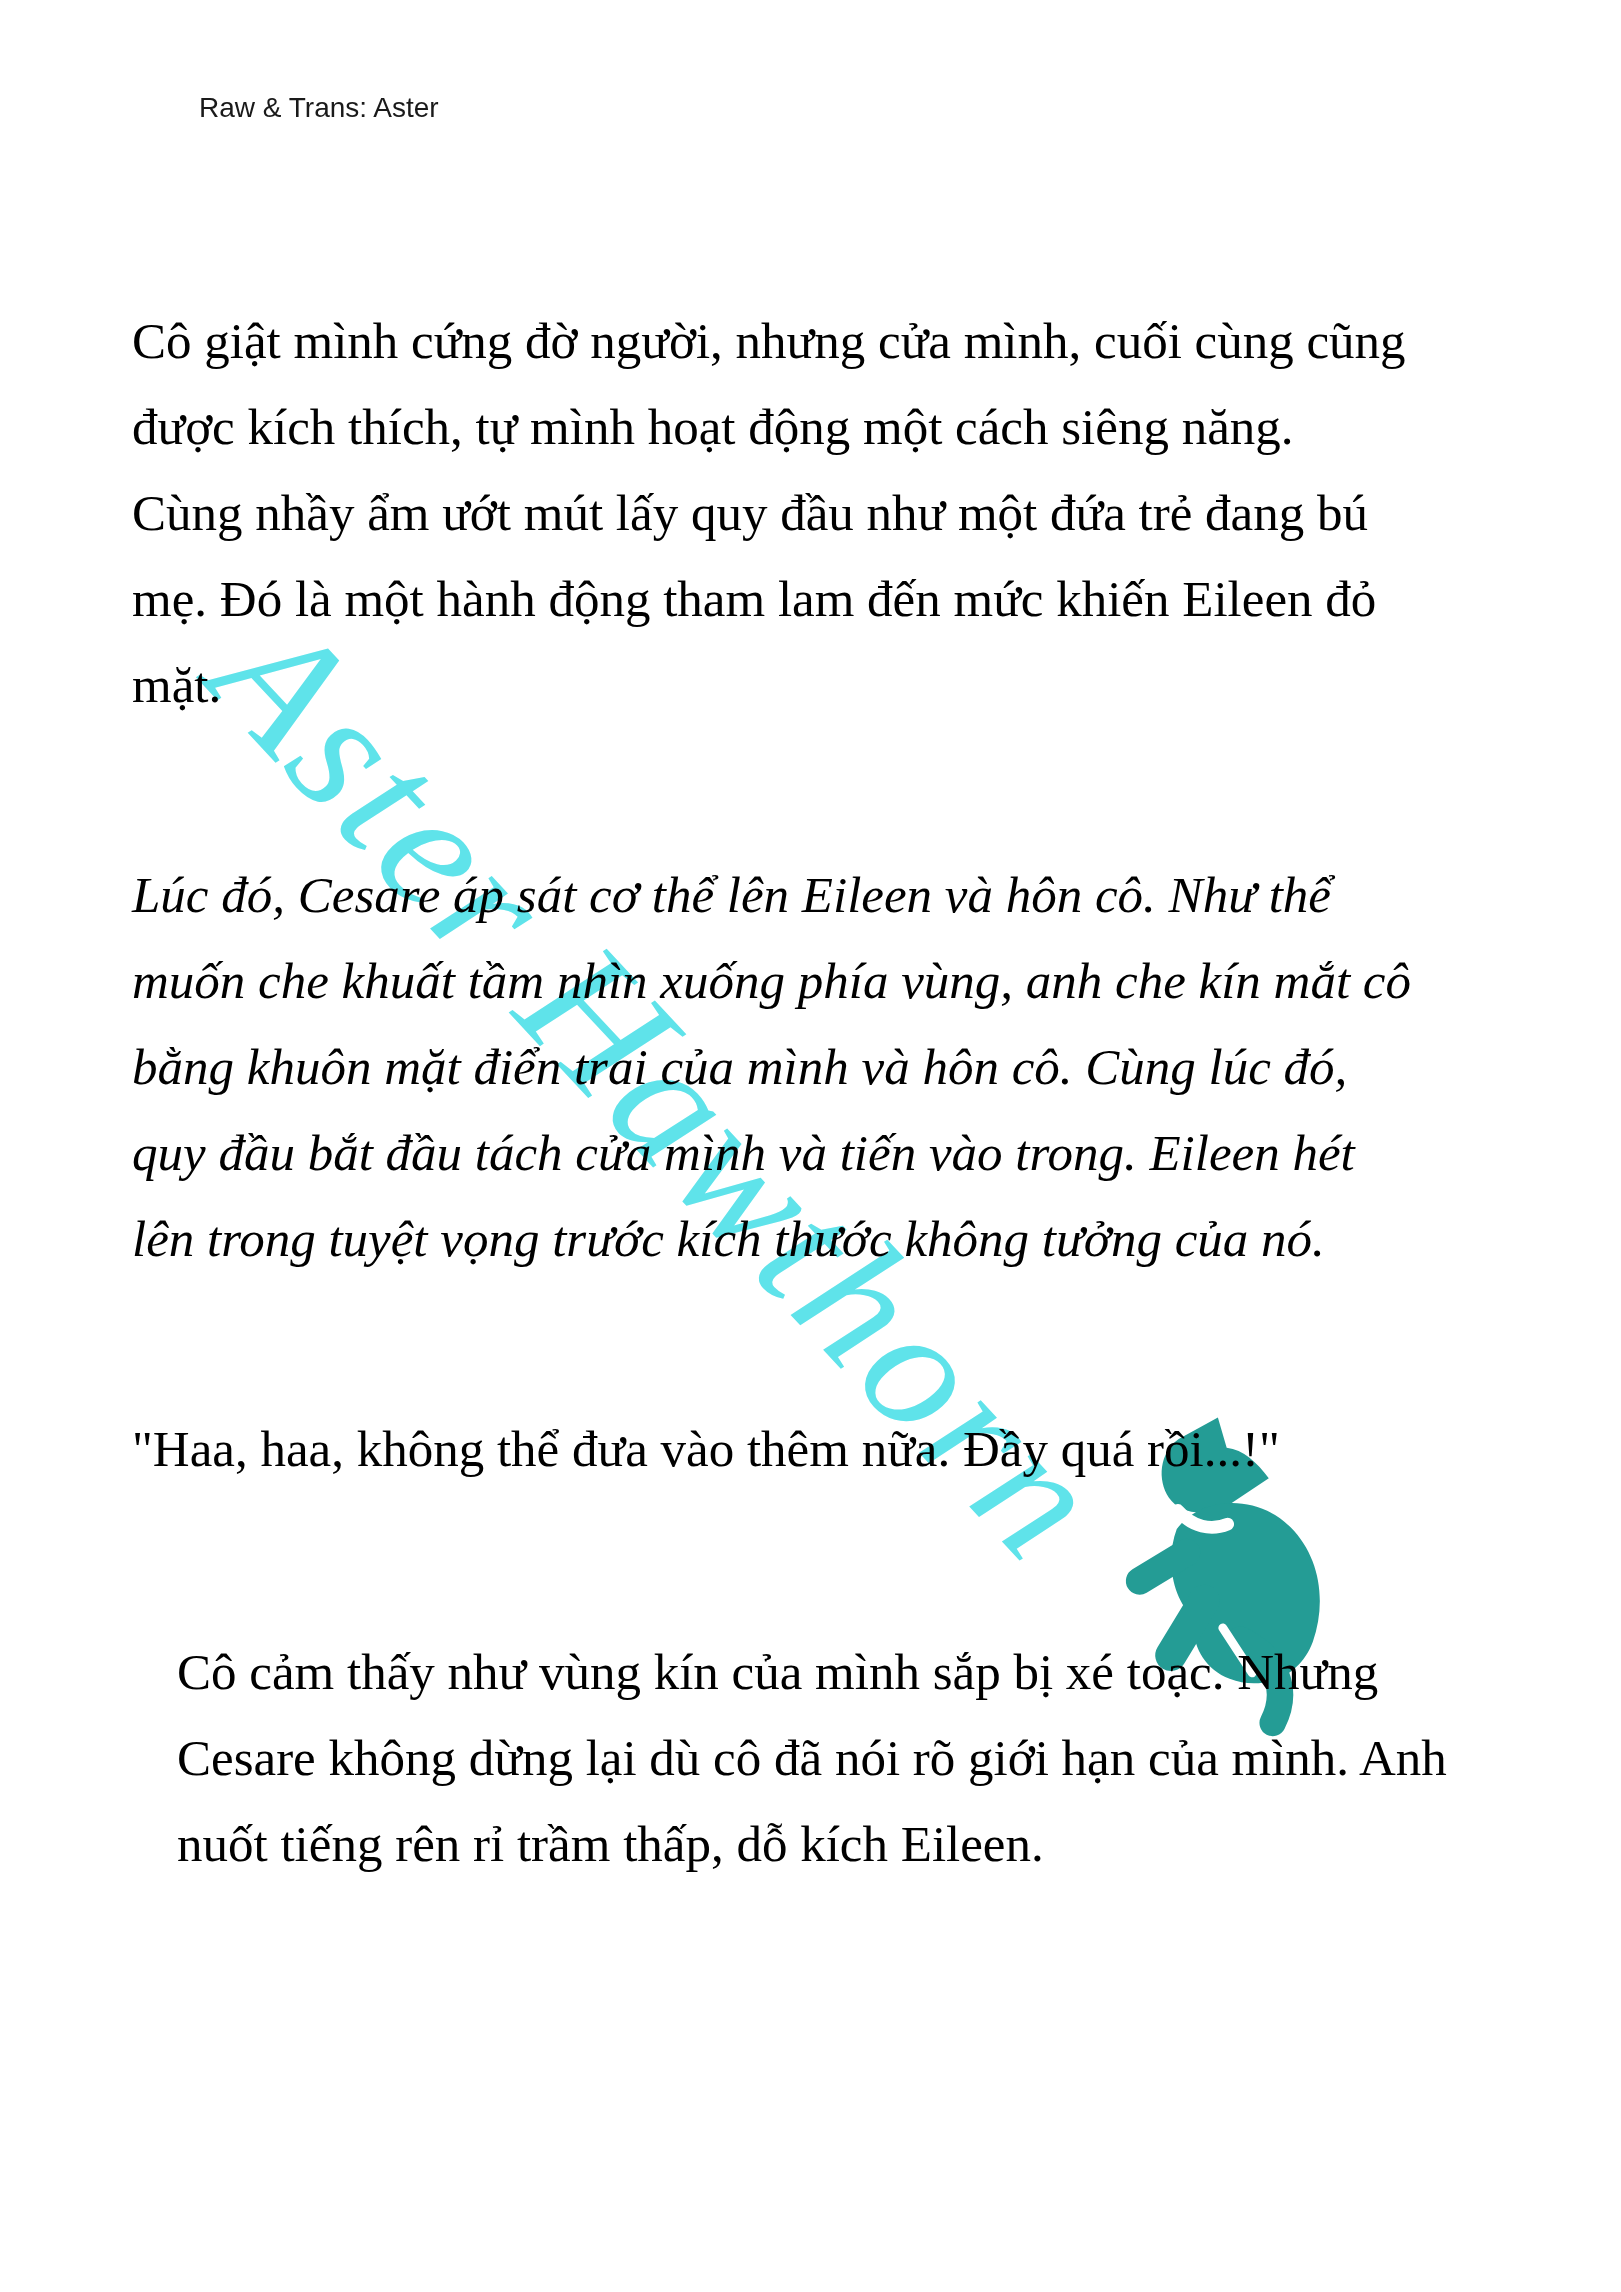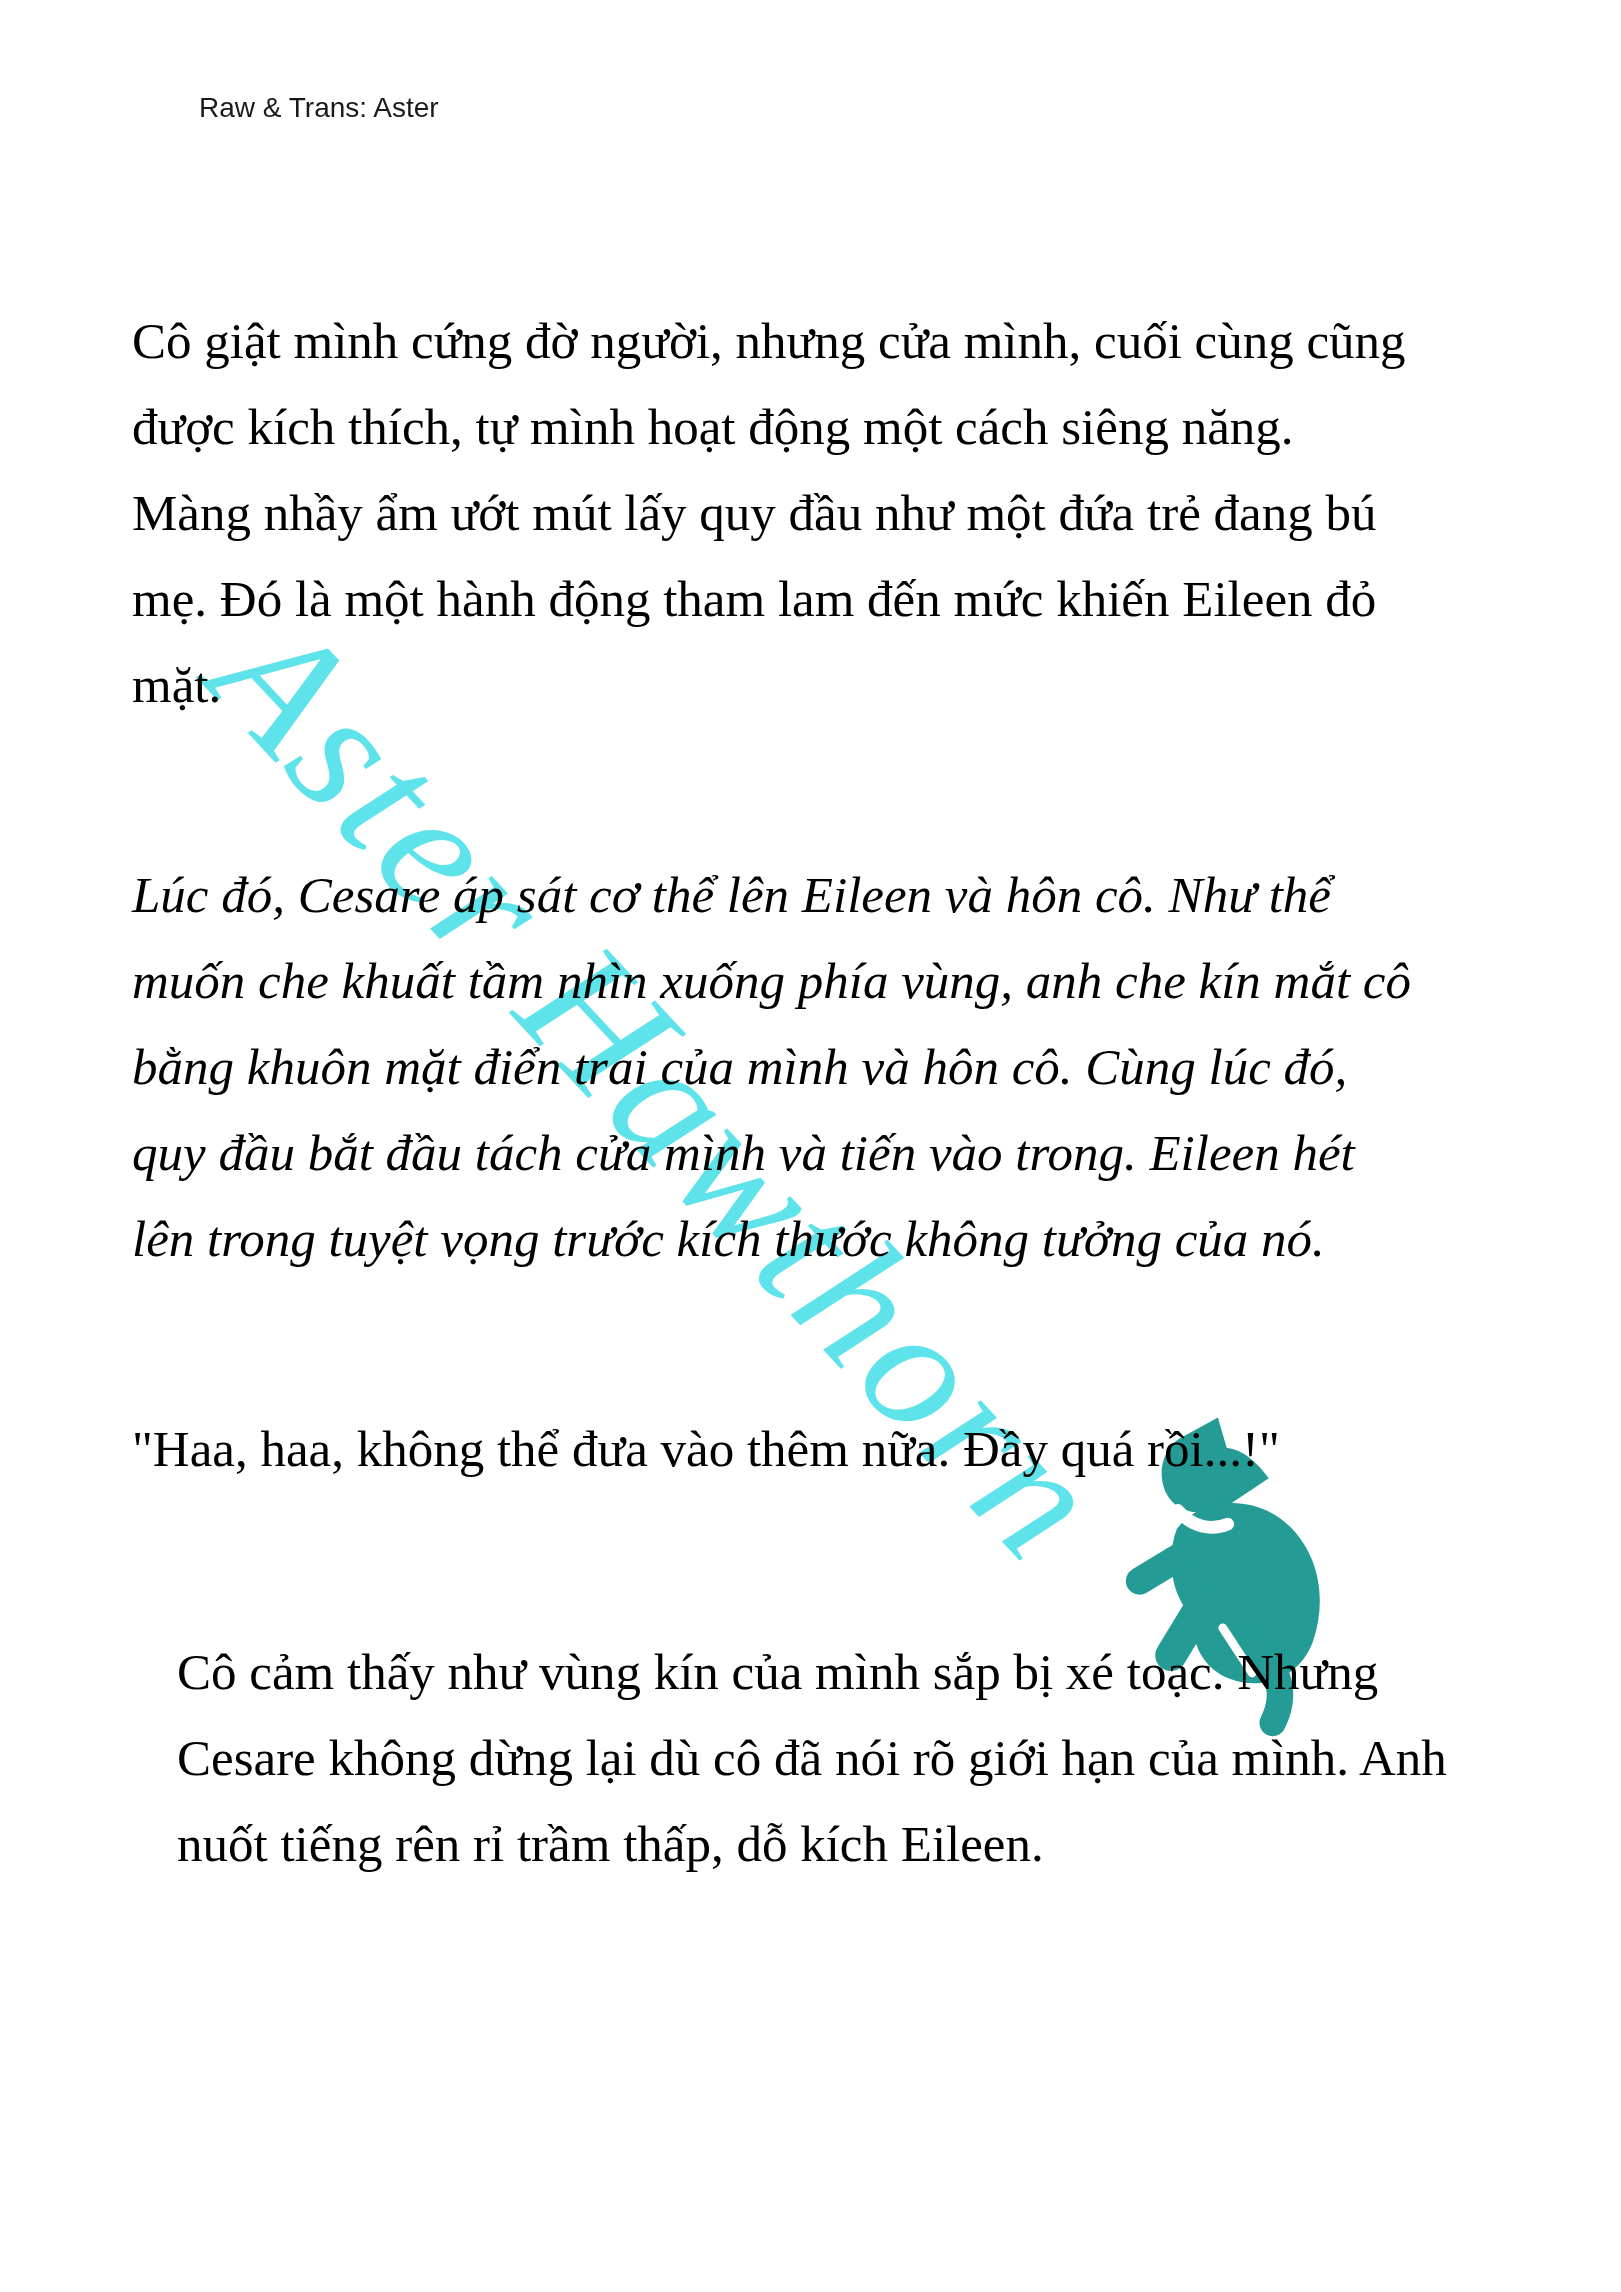--- a/index.html
+++ b/index.html
@@ -93,21 +93,21 @@
     <path d="M135,253 C172,271 185,305 168,338" fill="none" stroke="#249c95" stroke-width="27" stroke-linecap="round"></path>
 
     <path d="M71,121 C86,138 105,142 122,135" fill="none" stroke="#ffffff" stroke-width="13" stroke-linecap="round"></path>
 
     <line x1="117" y1="241" x2="147" y2="287" stroke="#ffffff" stroke-width="9" stroke-linecap="round"></line>
   </svg>
 
   <div class="para p1">
     <div class="line">Cô giật mình cứng đờ người, nhưng cửa mình, cuối cùng cũng</div>
     <div class="line">được kích thích, tự mình hoạt động một cách siêng năng.</div>
-    <div class="line">Màng nhầy ẩm ướt mút lấy quy đầu như một đứa trẻ đang bú</div>
+    <div class="line">Cùng nhầy ẩm ướt mút lấy quy đầu như một đứa trẻ đang bú</div>
     <div class="line">mẹ. Đó là một hành động tham lam đến mức khiến Eileen đỏ</div>
     <div class="line">mặt.</div>
   </div>
 
   <div class="para p2">
     <div class="line">Lúc đó, Cesare áp sát cơ thể lên Eileen và hôn cô. Như thể</div>
     <div class="line">muốn che khuất tầm nhìn xuống phía vùng, anh che kín mắt cô</div>
     <div class="line">bằng khuôn mặt điển trai của mình và hôn cô. Cùng lúc đó,</div>
     <div class="line">quy đầu bắt đầu tách cửa mình và tiến vào trong. Eileen hét</div>
     <div class="line">lên trong tuyệt vọng trước kích thước không tưởng của nó.</div>

